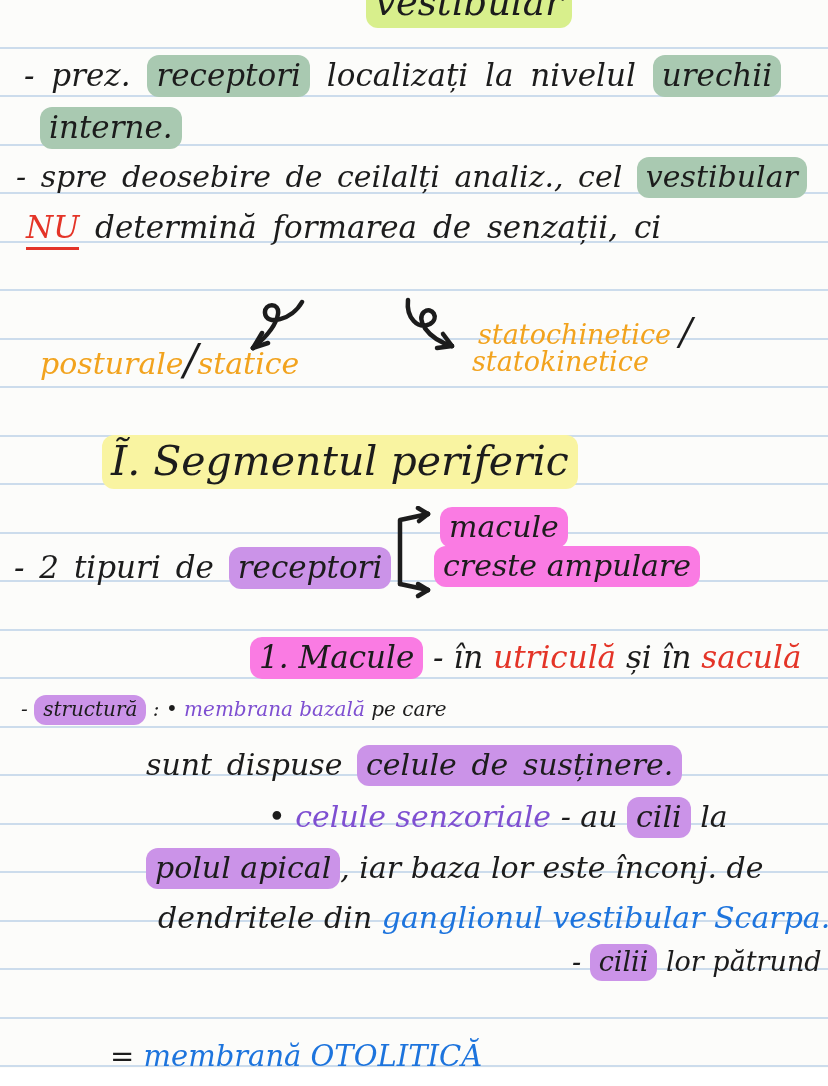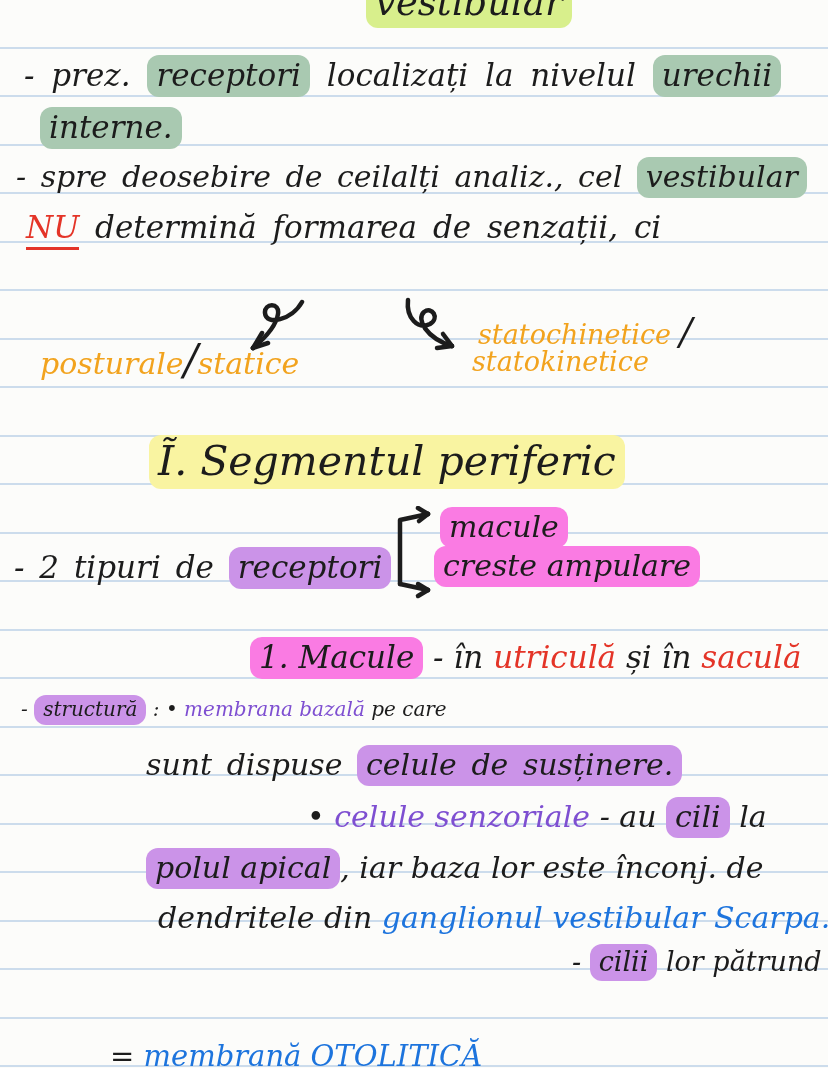--- a/index.html
+++ b/index.html
@@ -42,28 +42,28 @@
 
   .title-line{left:366px;top:-18px;font-size:37px;}
   .l1 {left:24px; top:58px; font-size:31px; word-spacing:7px;}
   .l2 {left:40px; top:110px; font-size:31px;}
   .l3 {left:16px; top:160px; font-size:30px; word-spacing:5px;}
   .l4 {left:26px; top:210px; font-size:31px; word-spacing:6px;}
   .l5 {left:26px; top:262px; font-size:25px; letter-spacing:1.5px; word-spacing:9px;}
   .l6 {left:40px; top:336px; font-size:30px;}
   .l7 {left:478px; top:310px; font-size:27px;}
   .l8 {left:472px; top:346px; font-size:27px;}
-  .l9 {left:102px; top:438px; font-size:41px;margin-left:47px;}
+  .l9 {left:102px; top:438px; font-size:41px;}
   .l10{left:14px; top:550px; font-size:31px; word-spacing:5px;}
   .l11{left:440px; top:510px; font-size:30px;}
   .l12{left:434px; top:549px; font-size:30px;}
   .l13{left:250px; top:640px; font-size:31px;}
   .l14{left:21px; top:698px; font-size:20px;}
   .l15{left:146px; top:748px; font-size:30px; word-spacing:5px;}
-  .l16{left:268px; top:800px; font-size:30px;margin-left:39px;}
+  .l16{left:268px; top:800px; font-size:30px;}
   .l17{left:146px; top:851px; font-size:30px;}
   .l18{left:158px; top:901px; font-size:30px;}
   .l19{left:572px; top:946px; font-size:27px;}
   .l20{left:138px; top:990px; font-size:30px;}
   .l21{left:110px; top:1040px; font-size:29px;}
 
   .arrow-left{left:238px;top:296px;}
   .arrow-right{left:398px;top:296px;}
   .fork{left:390px;top:506px;}
   .fragment{left:482px;top:1070px;width:4px;height:16px;background:var(--ink,#1c1c1c);border-radius:2px;transform:rotate(12deg);position:absolute;}

